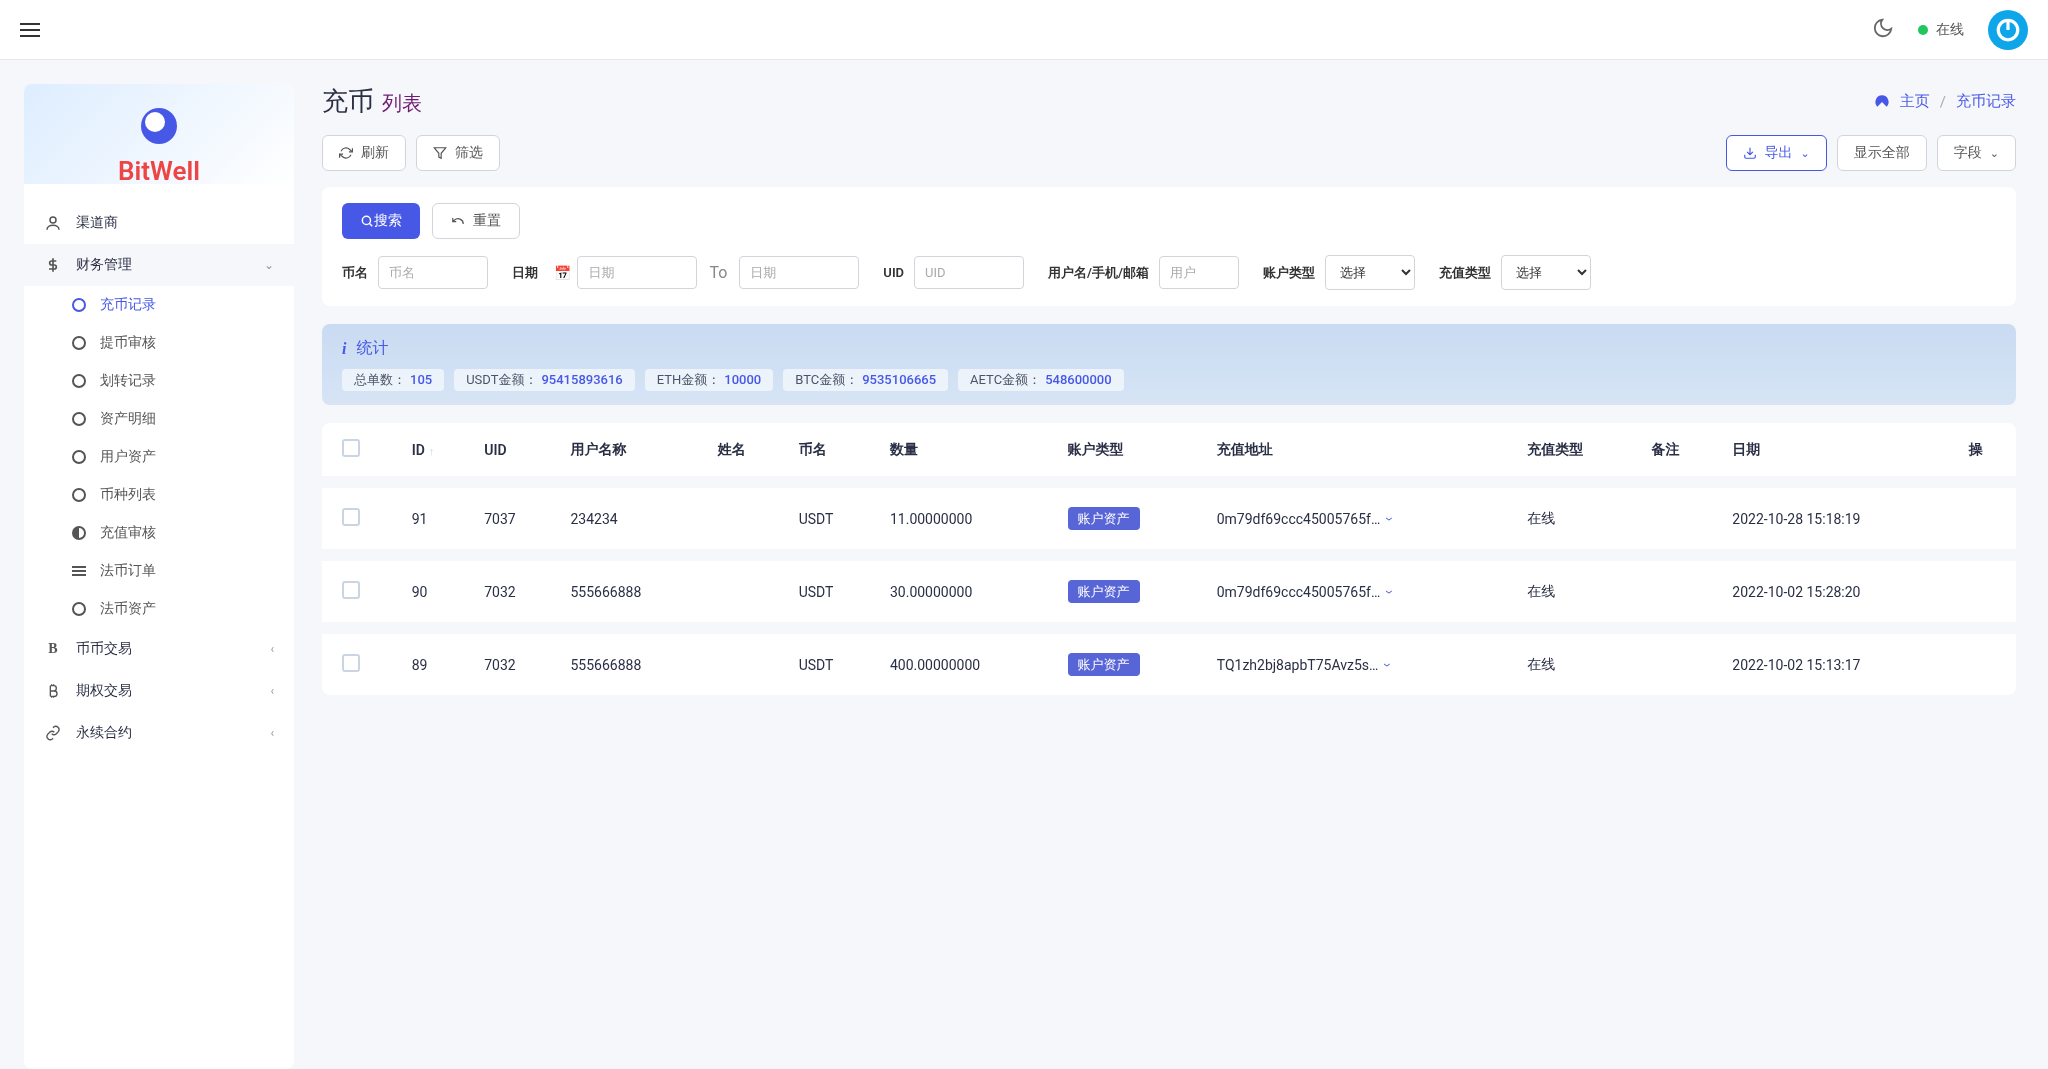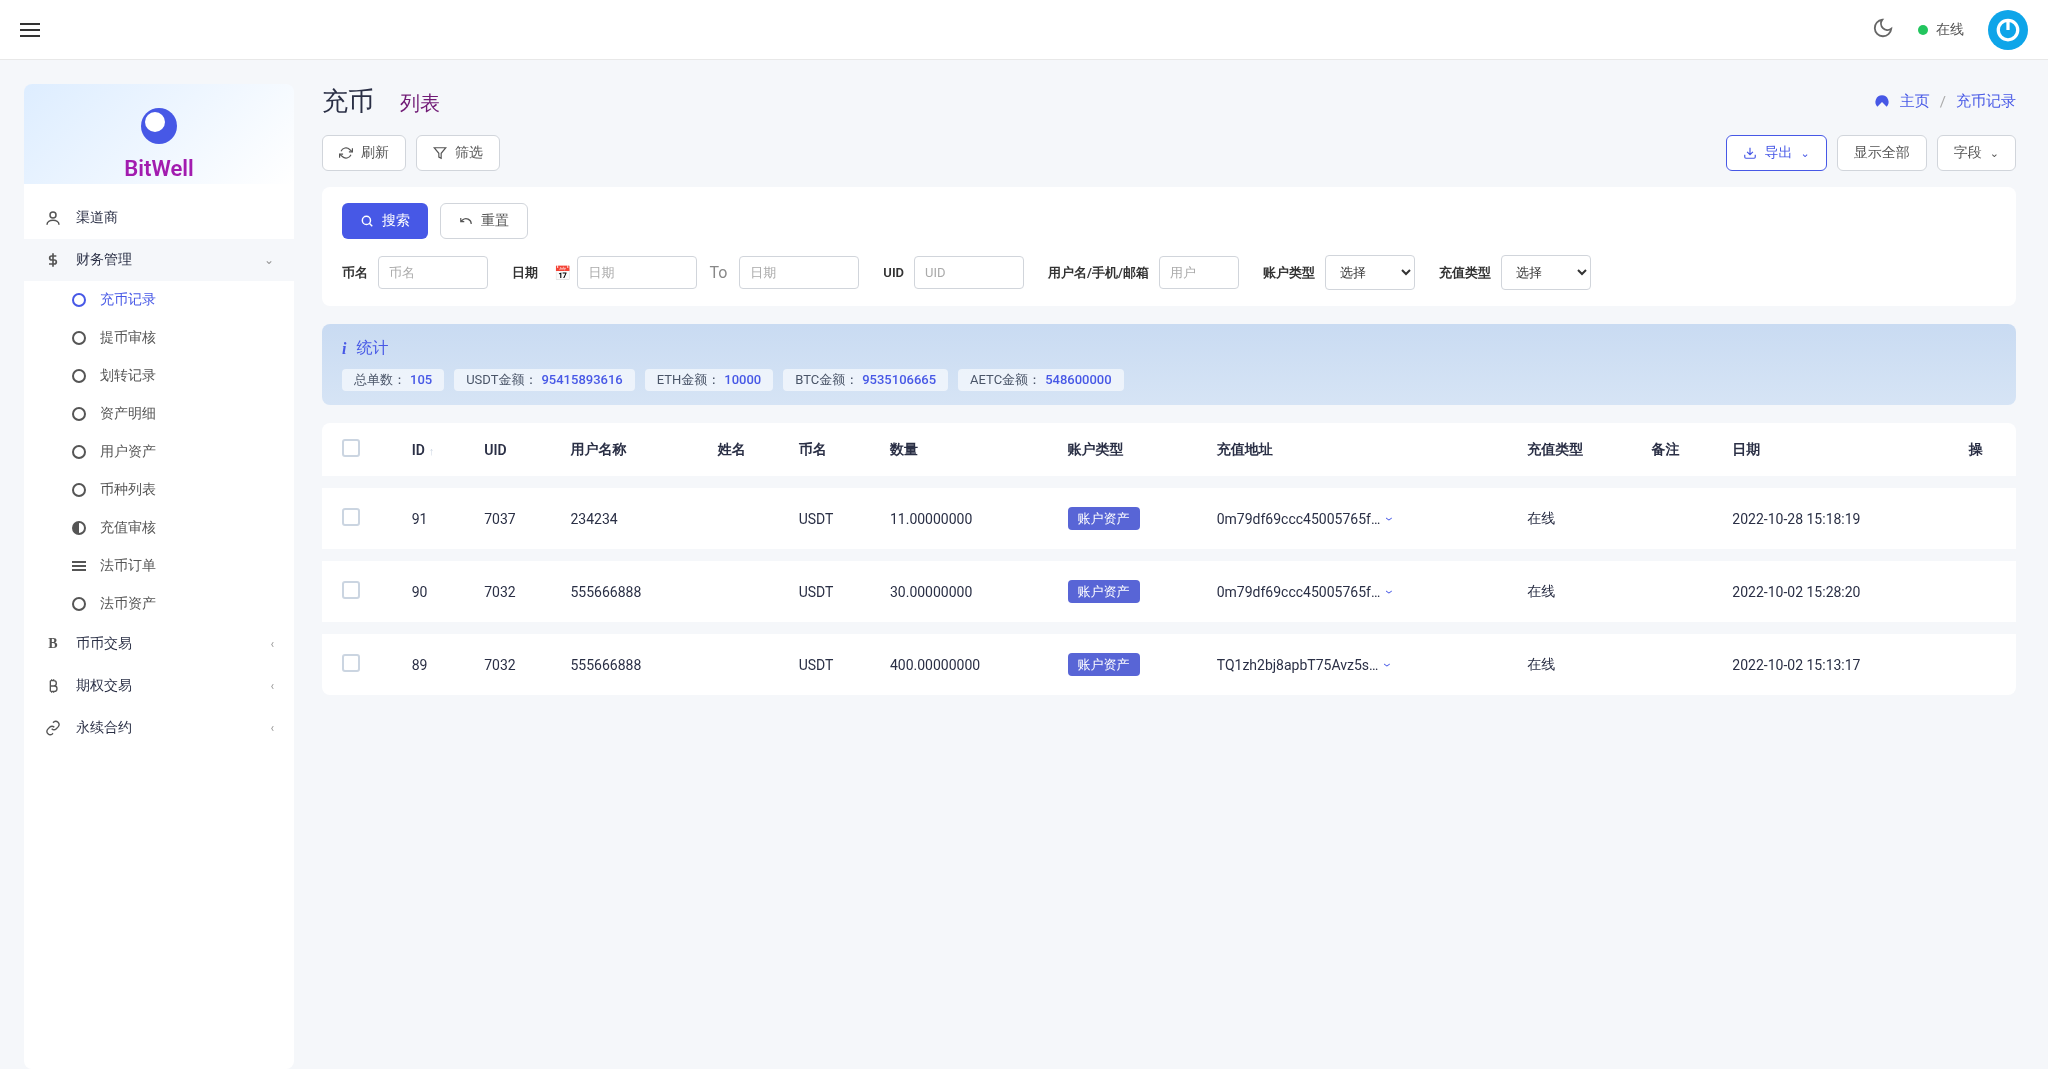--- a/index.html
+++ b/index.html
@@ -11,47 +11,47 @@
 .theme-icon{color:#666}
 .status{display:flex;align-items:center;gap:8px;color:#555}
 .status-dot{width:10px;height:10px;background:#22c55e;border-radius:50%}
 .avatar{width:40px;height:40px;border-radius:50%;background:#0ea5e9;display:flex;align-items:center;justify-content:center;color:#fff}
 .main{display:flex;min-height:calc(100vh - 60px)}
 .sidebar{width:270px;background:#fff;margin:24px 0 0 24px;border-radius:8px;padding-bottom:20px;position:relative;overflow:hidden}
 .sidebar::before{content:"";position:absolute;top:0;left:0;right:0;height:100px;background:linear-gradient(135deg,rgba(86,165,255,0.2),rgba(255,255,255,0));pointer-events:none}
 .logo-area{text-align:center;padding:24px 0 16px;position:relative}
 .logo-circle{width:36px;height:36px;border-radius:50%;background:#4758e6;margin:0 auto 12px;position:relative}
 .logo-circle::after{content:"";position:absolute;width:20px;height:20px;background:#fff;border-radius:50%;top:4px;left:4px}
-.brand{font-size:22px;font-weight:600;color:#a21caf}
+.brand{font-size:26px;font-weight:600;color:#ef4444}
 .nav-item{display:flex;align-items:center;padding:12px 20px;cursor:pointer;gap:14px;color:#2a2f45}
 .nav-item.expanded{background:#f5f7fa}
 .nav-item .icon{width:18px;display:flex;justify-content:center;color:#555}
 .nav-item .chev{margin-left:auto;color:#999;font-size:12px}
 .nav-item .bold{font-weight:700;font-family:Georgia,serif}
 .sub-item{display:flex;align-items:center;padding:10px 20px 10px 48px;cursor:pointer;gap:14px;color:#555}
 .sub-item.active{color:#4758e6;font-weight:500}
 .circle-ico{width:14px;height:14px;border:2px solid currentColor;border-radius:50%;display:inline-block}
 .half-ico{width:14px;height:14px;border-radius:50%;background:linear-gradient(90deg,currentColor 50%,transparent 50%);border:2px solid currentColor}
 .lines-ico{display:flex;flex-direction:column;gap:2px;width:14px}
 .lines-ico span{height:2px;background:currentColor}
 .content{flex:1;padding:24px 32px 24px 28px}
 .page-head{display:flex;align-items:center;justify-content:space-between;margin-bottom:16px}
-.title-group{display:flex;align-items:baseline;gap:26px}
+.title-group{display:flex;align-items:baseline;gap:8px}
 .title-group h1{font-size:26px;font-weight:500;color:#2a2f45}
 .title-group span{color:#701a75;font-size:20px}
 .breadcrumb{color:#4758e6;display:flex;align-items:center;gap:10px;font-size:15px}
 .breadcrumb .sep{color:#aaa}
 .bc-ico{display:inline-flex}
 .toolbar{display:flex;justify-content:space-between;margin-bottom:16px}
 .btn-group{display:flex;gap:10px}
 .btn{padding:8px 16px;border:1px solid #d1d5db;background:#fff;border-radius:6px;cursor:pointer;display:flex;align-items:center;gap:8px;color:#555;font-size:14px}
 .btn.export{color:#4758e6;border-color:#4758e6}
 .card{background:#fff;border-radius:8px;padding:16px 20px;margin-bottom:18px}
 .search-row{display:flex;gap:12px;margin-bottom:16px}
-.btn-search{background:#4758e6;color:#fff;padding:8px 18px;border-radius:6px;border:none;display:flex;align-items:center;gap:8px;cursor:pointer;font-size:14px}
+.btn-search{background:#4758e6;color:#fff;padding:8px 18px;border-radius:6px;border:none;display:flex;align-items:center;cursor:pointer;font-size:14px}
 .btn-reset{background:#fff;border:1px solid #d1d5db;padding:8px 18px;border-radius:6px;display:flex;align-items:center;gap:8px;cursor:pointer;color:#555;font-size:14px}
 .filters{display:flex;flex-wrap:wrap;gap:24px}
 .filter{display:flex;align-items:center;gap:0}
 .filter label{font-weight:600;font-size:13px;padding-right:10px;white-space:nowrap}
 .input,select{border:1px solid #d1d5db;padding:8px 10px;border-radius:4px;font-size:13px;color:#333;background:#fff;min-width:80px}
 .input::placeholder{color:#aaa}
 .date-range{display:flex;align-items:center}
 .date-range .to{padding:0 12px;color:#888;font-size:16px}
 .stats-card{background:linear-gradient(180deg,#c9dbf2,#d6e4f5);border-radius:8px;padding:14px 20px;margin-bottom:18px}
 .stats-title{display:flex;align-items:center;gap:10px;color:#4758e6;margin-bottom:10px;font-size:16px}

